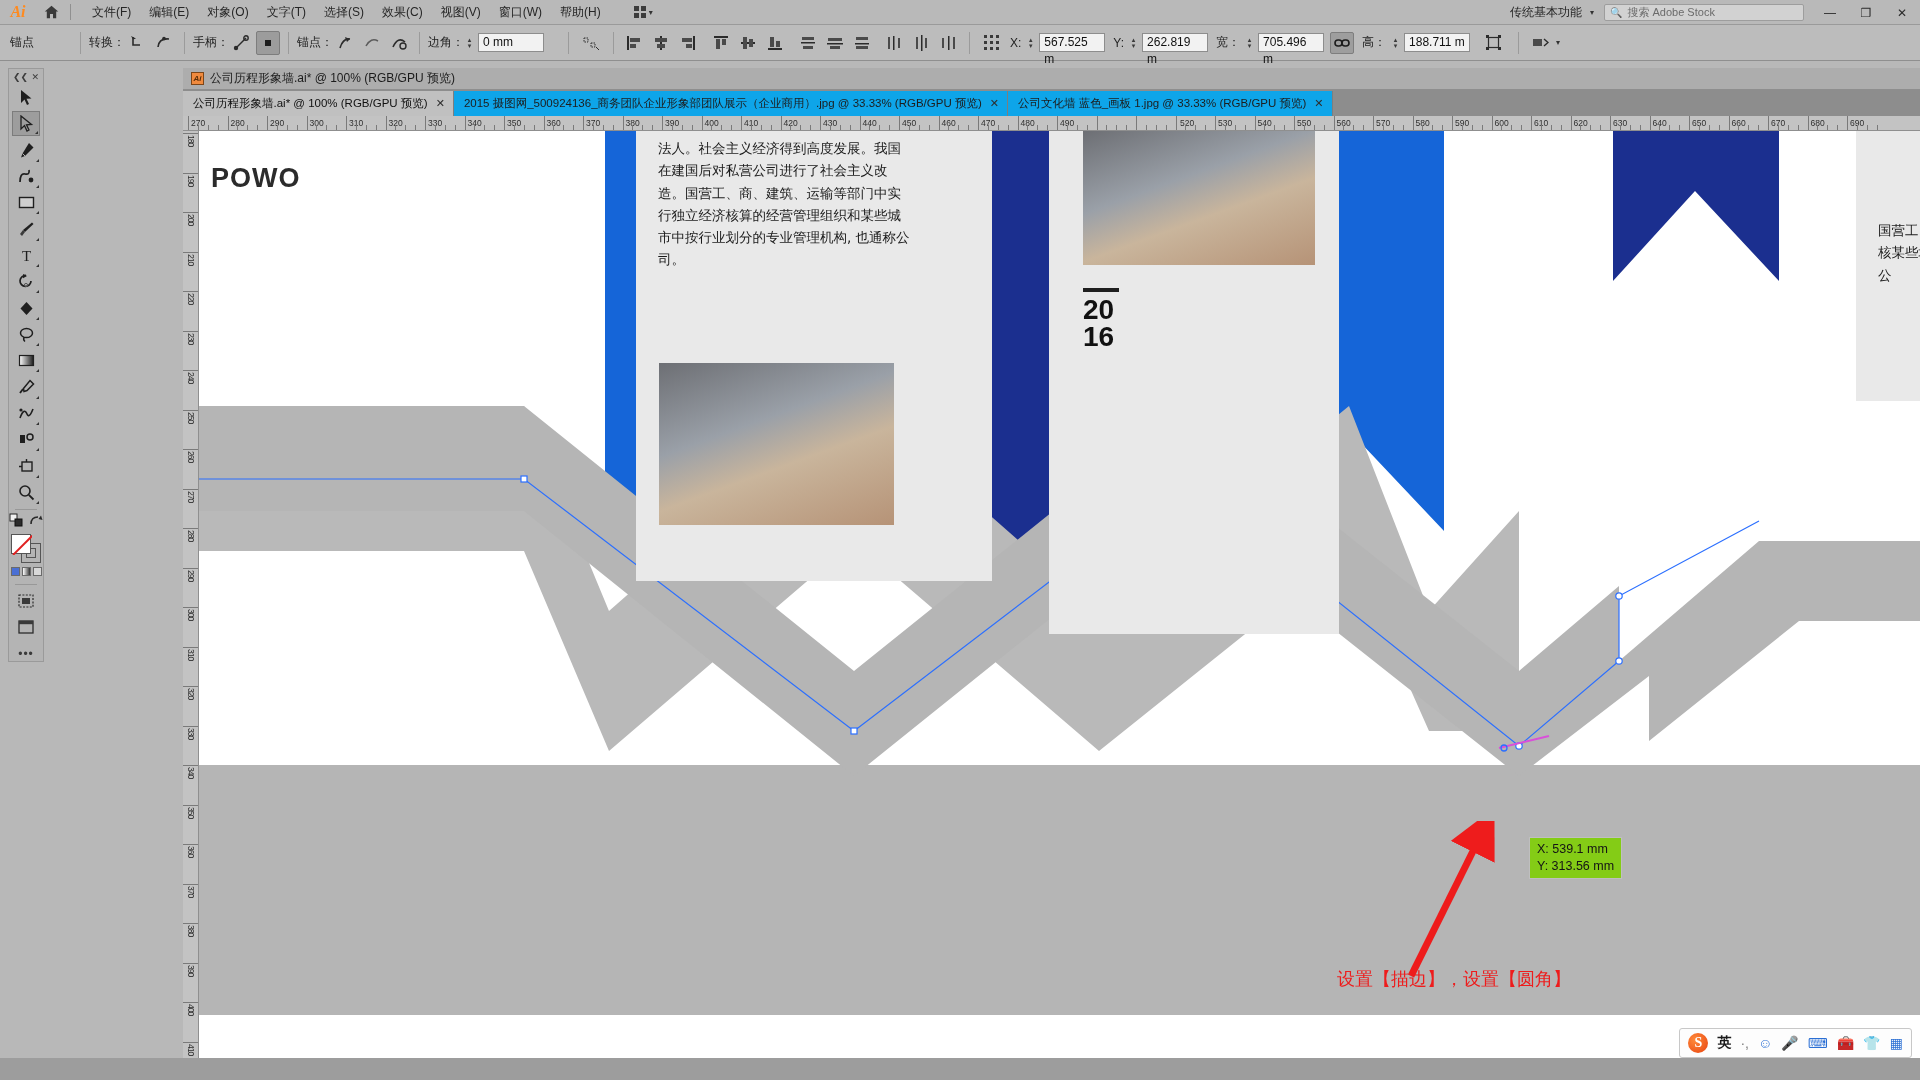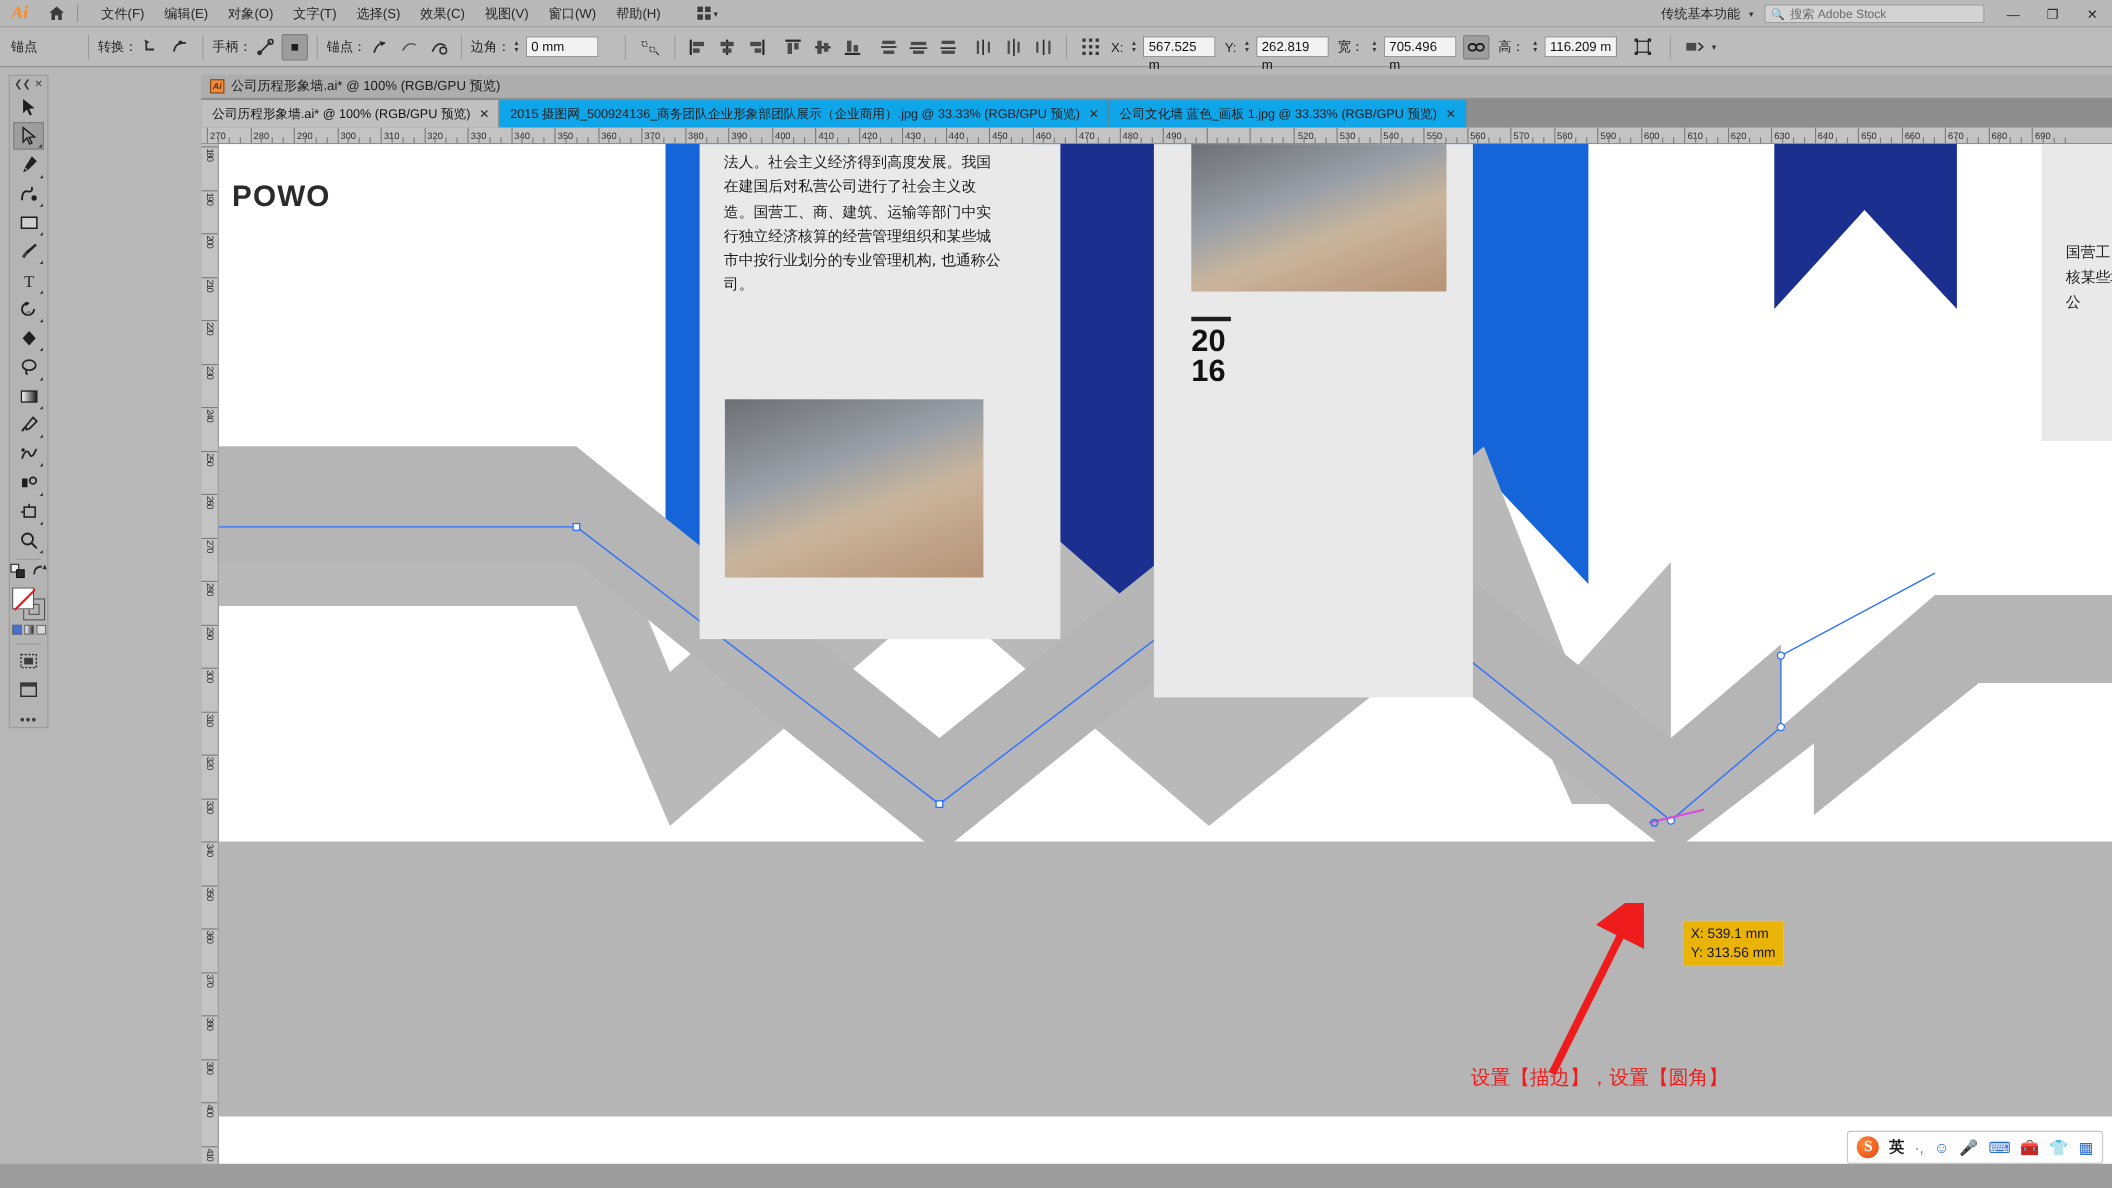--- a/index.html
+++ b/index.html
@@ -204,21 +204,21 @@
     position: absolute; background: linear-gradient(160deg,#6d6f74 0%,#9aa0a8 38%,#c9b59c 60%,#b69377 100%);
   }
   .card .ptxt {
     position: absolute; font-size: 13.5px; line-height: 1.65; color: #1b1b1b;
     font-family: "DejaVu Sans", sans-serif;
   }
   .yearblk { position: absolute; }
   .yearblk .bar { width: 36px; height: 4px; background: #1f1f1f; margin-bottom: 5px; }
   .yearblk .yy { font-size: 28px; font-weight: bold; line-height: 0.95; color: #111; }
   .tooltip-xy {
-    position: absolute; background: #eab308; border: 1px solid #bfbfbf;
+    position: absolute; background: #84cc16; border: 1px solid #bfbfbf;
     padding: 3px 7px; font-size: 12.5px; color: #151515; line-height: 1.35;
     font-family: "Liberation Sans", sans-serif; white-space: nowrap;
   }
   .annot-text {
     position: absolute; font-size: 18px; color: #ee1c1c; white-space: nowrap;
     font-family: "DejaVu Sans", sans-serif;
   }
 
   
   .ime {
@@ -514,21 +514,21 @@
           <rect x="8" y="3" width="7" height="6" rx="3" fill="none" stroke="#1d1d1d" stroke-width="1.6"></rect>
         </svg>
     </div>
 
     <span class="opt-label" style="margin-left:8px">高：</span>
     <div class="num-field" style="margin-left:4px">
       <span class="stepper">
           <span>▴</span>
           <span>▾</span>
         </span>
-      <span class="numinput w-md">116.209 m</span>
+      <span class="numinput w-md">188.711 m</span>
     </div>
 
     <div class="ibtn" style="margin-left:10px;width:26px">
       <svg width="17" height="17" viewBox="0 0 17 17">
           <rect x="3.5" y="3.5" width="10" height="10" fill="none" stroke="#2b2b2b" stroke-width="1.2"></rect>
           <g fill="#2b2b2b">
             <rect x="1" y="1" width="3" height="3"></rect>
             <rect x="13" y="1" width="3" height="3"></rect>
             <rect x="1" y="13" width="3" height="3"></rect>
             <rect x="13" y="13" width="3" height="3"></rect>
@@ -1049,21 +1049,21 @@
         <defs>
             <marker id="ah" markerWidth="7" markerHeight="7" refX="3" refY="3.5" orient="auto">
           <path d="M0,0 L7,3.5 L0,7 Z" fill="#ee1c1c"></path>
             </marker>
           </defs>
         <line x1="22" y1="155" x2="93" y2="12" stroke="#ee1c1c" stroke-width="7" marker-end="url(#ah)"></line>
       </svg>
 
       <div class="annot-text" style="left:1138px;top:836px">设置【描边】，设置【圆角】</div>
 
-      <div class="card" style="left:437px;top:0px;width:328px;height:450px;">
+      <div class="card" style="left:437px;top:0px;width:356px;height:450px;">
         <div class="ptxt" style="left:22px;top:6px;width:255px;">法人。社会主义经济得到高度发展。我国在建国后对私营公司进行了社会主义改造。国营工、商、建筑、运输等部门中实行独立经济核算的经营管理组织和某些城市中按行业划分的专业管理机构, 也通称公司。</div>
         <div class="ph" style="left:23px;top:232px;width:235px;height:162px;"></div>
       </div>
 
       <div class="card" style="left:850px;top:0px;width:290px;height:503px;">
         <div class="ph" style="left:34px;top:0px;width:232px;height:134px;"></div>
         <div class="yearblk" style="left:34px;top:157px;">
           <div class="bar"></div>
           <div class="yy">20</div>
           <div class="yy">16</div>

